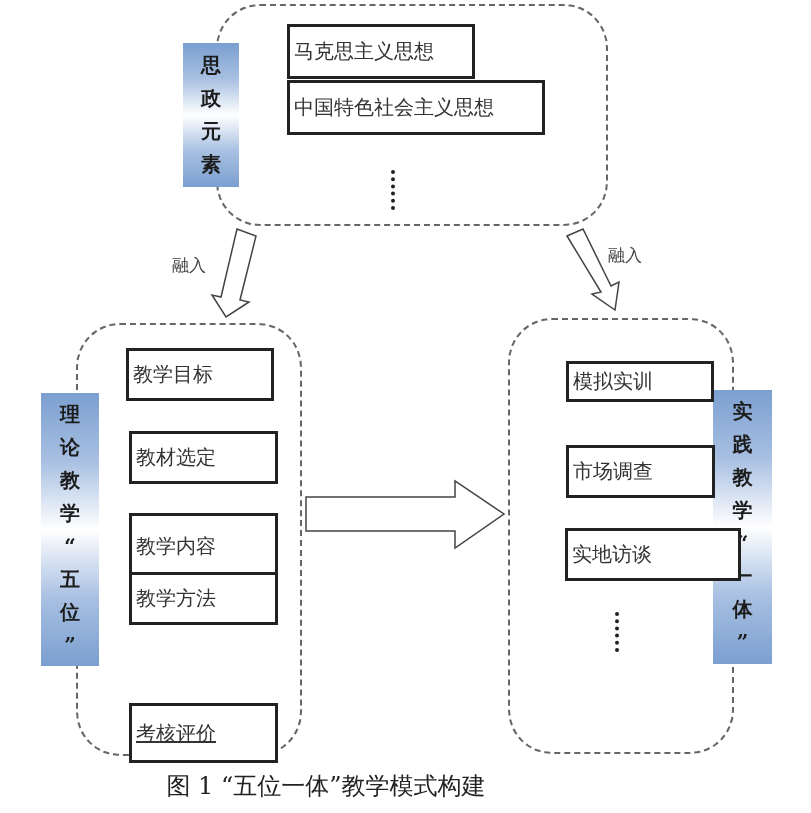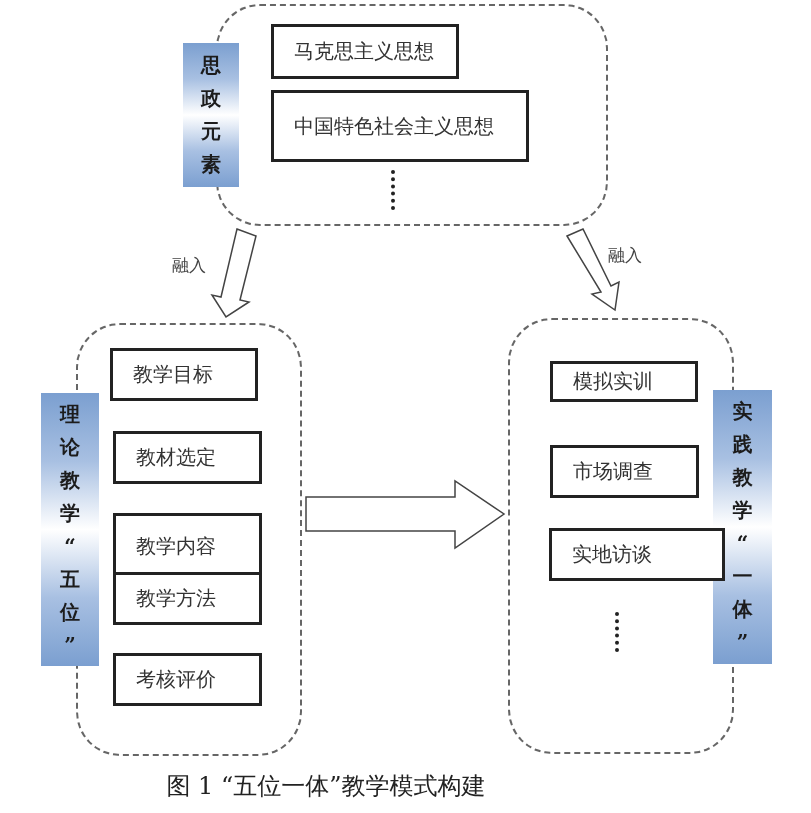--- a/index.html
+++ b/index.html
@@ -1,63 +1,63 @@
 <!DOCTYPE html>
 <html><head>
 <meta charset="utf-8">
 <style>
   html, body { margin: 0; padding: 0; background: #ffffff; }
   body { width: 811px; height: 813px; position: relative; overflow: hidden;
          font-family: "DejaVu Serif", "Liberation Serif", serif; color: #222; }
   .group { position: absolute; border: 2px dashed #666; border-radius: 44px; box-sizing: border-box; }
   .item { position: absolute; border: 3px solid #222; background: #fff; box-sizing: border-box;
-          font-size: 20px; display: flex; align-items: center; padding-left: 20px; color: #333;
-          font-family: "DejaVu Sans", "Liberation Sans", sans-serif; }
+          font-size: 20px; display: flex; align-items: center; padding-left: 4px; color: #333;
+          font-family: "DejaVu Sans", "Liberation Sans", sans-serif; margin-left: 16px; }
   .vlabel { position: absolute; box-sizing: border-box; color: #1c1c1c; font-weight: bold;
             font-size: 20px; display: flex; flex-direction: column; align-items: center; justify-content: center;
             background: linear-gradient(to bottom, #7b9fd0 0%, #a8c0e2 25%, #ffffff 50%, #a8c0e2 75%, #7b9fd0 100%); }
   .vlabel span { display: block; line-height: 33px; }
   .dots { position: absolute; width: 4px; border-left: 4px dotted #222; }
   .fuse { position: absolute; font-size: 17px; color: #444; font-family: Liberation Serif, serif; }
   .caption { position: absolute; left: 0; width: 652px; top: 770px; text-align: center; font-size: 24px; color: #222; }
   svg.arrows { position: absolute; left: 0; top: 0; }
 </style>
 </head>
 <body>
 
 <div class="group" style="left:216px; top:4px; width:392px; height:222px;"></div>
 <div class="vlabel" style="left:183px; top:43px; width:56px; height:144px;">
   <span>思</span>
   <span>政</span>
   <span>元</span>
   <span>素</span>
 </div>
 <div class="item" style="left:271px; top:24px; width:188px; height:55px;">马克思主义思想</div>
-<div class="item" style="left:271px; top:90px; width:258px; height:72px;">中国特色社会主义思想</div>
+<div class="item" style="left:271px; top:80px; width:258px; height:55px;">中国特色社会主义思想</div>
 <div class="dots" style="left:391px; top:170px; height:40px;"></div>
 
 <div class="fuse" style="left:172px; top:254px;">融入</div>
 <div class="fuse" style="left:608px; top:244px;">融入</div>
 
 <div class="group" style="left:76px; top:323px; width:226px; height:433px;"></div>
 <div class="vlabel" style="left:41px; top:393px; width:58px; height:273px;">
   <span>理</span>
   <span>论</span>
   <span>教</span>
   <span>学</span>
   <span>“</span>
   <span>五</span>
   <span>位</span>
   <span>”</span>
 </div>
 <div class="item" style="left:110px; top:348px; width:148px; height:53px;">教学目标</div>
 <div class="item" style="left:113px; top:431px; width:149px; height:53px;">教材选定</div>
 <div class="item" style="left:113px; top:513px; width:149px; height:67px;">教学内容</div>
 <div class="item" style="left:113px; top:572px; width:149px; height:53px;">教学方法</div>
-<div class="item" style="left:113px; top:653px; width:149px; height:53px;">考核评价</div>
+<div class="item" style="left:113px; top:703px; width:149px; height:60px;text-decoration:underline;">考核评价</div>
 
 <div class="group" style="left:508px; top:318px; width:226px; height:436px;"></div>
 <div class="vlabel" style="left:713px; top:390px; width:59px; height:274px;">
   <span>实</span>
   <span>践</span>
   <span>教</span>
   <span>学</span>
   <span>“</span>
   <span>一</span>
   <span>体</span>

